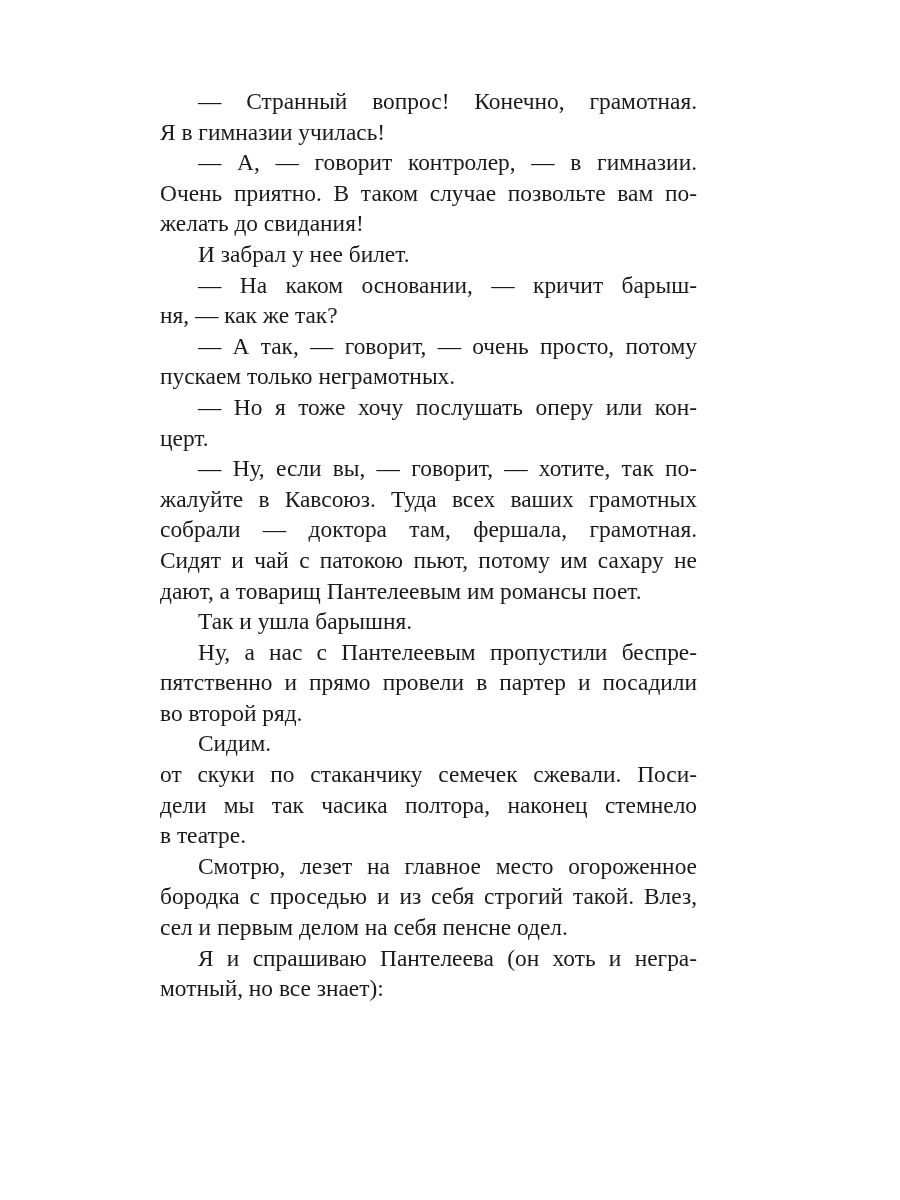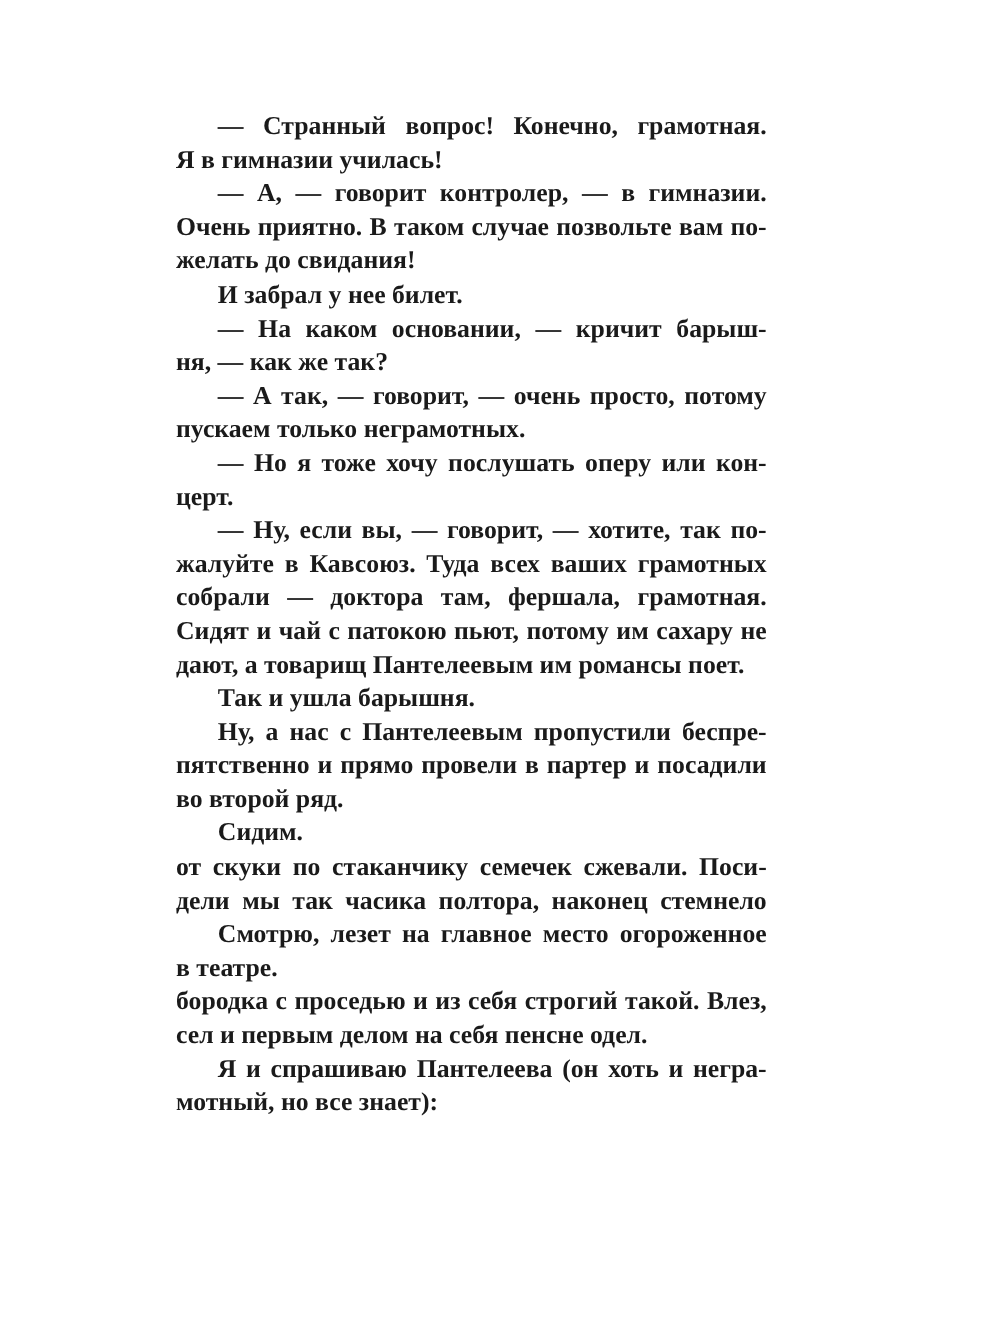--- a/index.html
+++ b/index.html
@@ -18,23 +18,22 @@
     .page {
       position: absolute;
       left: 0; top: 0;
       width: 900px;
       height: 1200px;
       background: #ffffff;
     }
     .text-block {
       position: absolute;
       left: 160px;
-      top: 100px;
+      top: 86px;
       width: 537px;
-      font-weight: bold;
     }
     .line {
       display: block;
       height: 30.6px;
       line-height: 30.6px;
       font-size: 23.4px;
       white-space: nowrap;
       text-align: justify;
       text-align-last: justify;
       word-spacing: 0;
@@ -140,25 +139,25 @@
       </span>
     <span class="line indent last">
         <span class="line-inner">Сидим.</span>
       </span>
     <span class="line">
         <span class="line-inner">от скуки по стаканчику семечек сжевали. Поси-</span>
       </span>
     <span class="line">
         <span class="line-inner">дели мы так часика полтора, наконец стемнело</span>
       </span>
+    <span class="line last">
+        <span class="line-inner">в театре.</span>
+      </span>
     <span class="line indent">
         <span class="line-inner">Смотрю, лезет на главное место огороженное</span>
-      </span>
-    <span class="line last">
-        <span class="line-inner">в театре.</span>
       </span>
     <span class="line">
         <span class="line-inner">бородка с проседью и из себя строгий такой. Влез,</span>
       </span>
     <span class="line last">
         <span class="line-inner">сел и первым делом на себя пенсне одел.</span>
       </span>
     <span class="line indent">
         <span class="line-inner">Я и спрашиваю Пантелеева (он хоть и негра-</span>
       </span>

